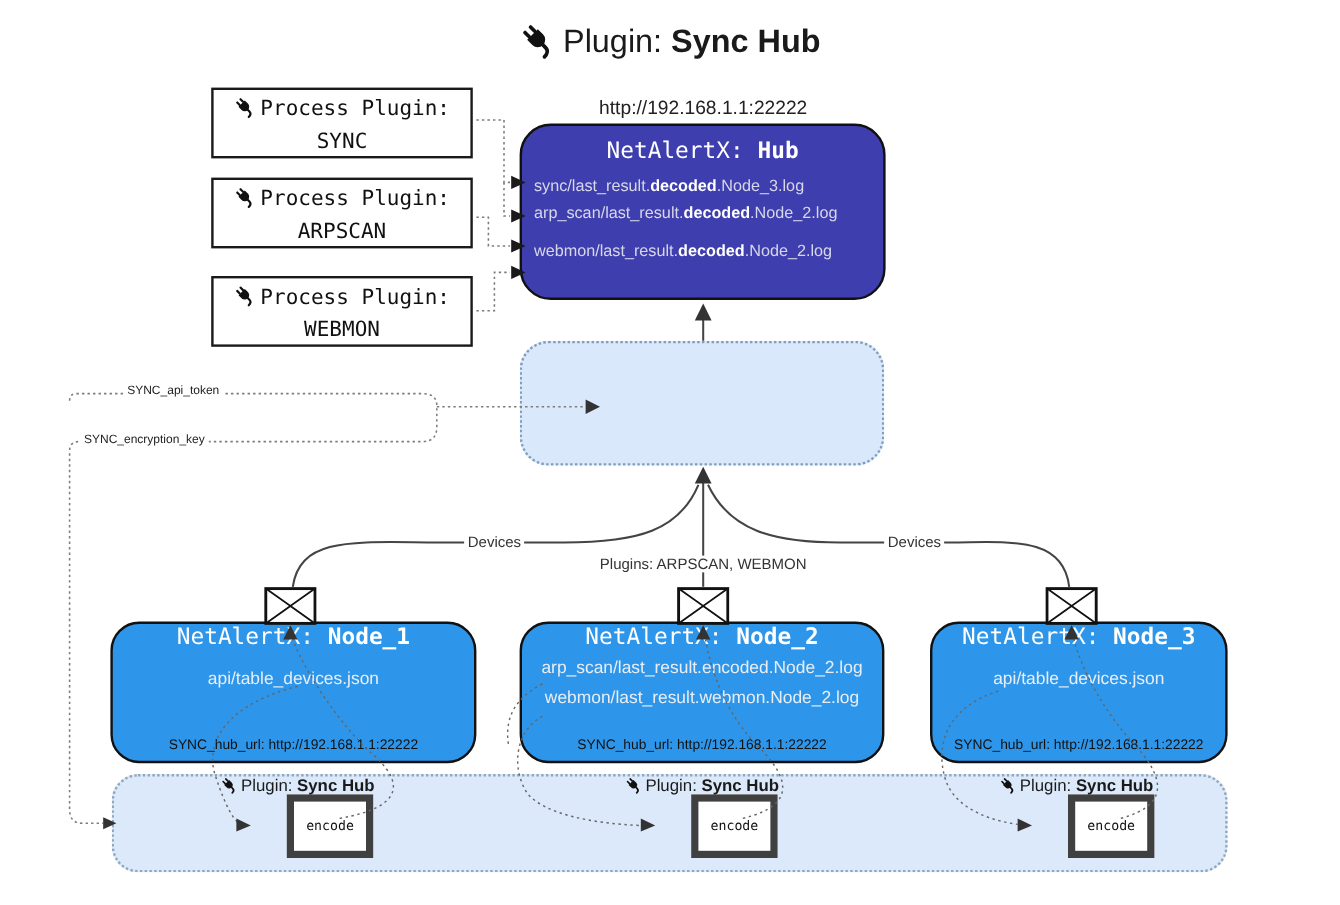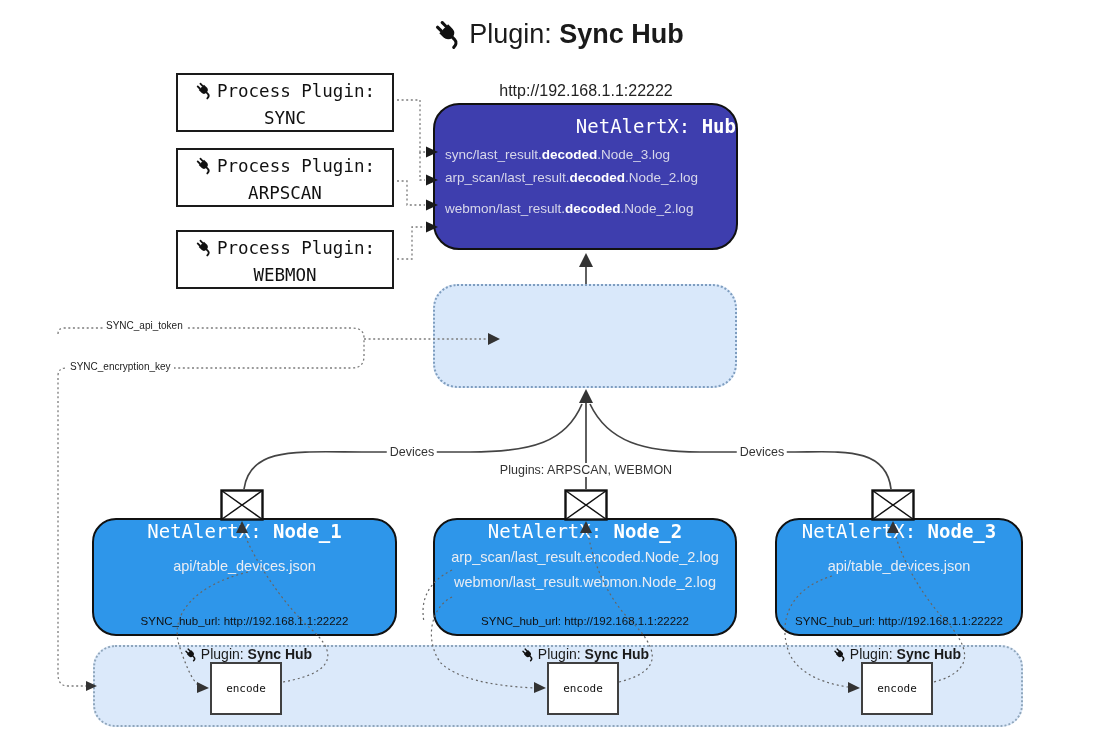--- a/index.html
+++ b/index.html
@@ -17,21 +17,21 @@
   .plug-lg{width:32px;height:32px;vertical-align:-7px;margin-right:4px;}
   .plug-sm{width:15px;height:15px;vertical-align:-3px;margin-right:2px;}
 
   
   .pbox{left:176px;width:218px;height:59px;background:#fff;border:2px solid #1a1a1a;
         text-align:center;font-size:17.5px;line-height:27px;padding-top:3px;box-sizing:border-box;}
 
   
   .hub{left:433px;top:103px;width:305px;height:147px;background:#3e3eae;border:2.5px solid #111;
        border-radius:26px;box-sizing:border-box;z-index:1;}
-  .hub-title{width:100%;text-align:right;margin-top:10px;font-size:19px;color:#fff;}
+  .hub-title{width:100%;text-align:center;margin-top:10px;font-size:19px;color:#fff;}
   .hub-title b{font-weight:700;}
   .hub-log{font-size:13.5px;color:#d7d7ea;padding-left:10px;white-space:nowrap;}
   .hub-log b{color:#fff;font-weight:700;}
   .hub-url{top:82px;left:586px;font-size:16px;color:#222;white-space:nowrap;}
 
   
   .decode-wrap{left:433px;top:284px;width:304px;height:104px;background:#d9e8fa;
                border:2px dotted #7e9dbf;border-radius:24px;box-sizing:border-box;z-index:1;}
   .decode-box{left:505px;top:295px;width:162px;height:83px;background:#fff;border:2px solid #222;
               box-sizing:border-box;display:flex;align-items:center;justify-content:center;
@@ -51,23 +51,23 @@
   .node-line{width:100%;text-align:center;font-size:14.5px;color:#e9edf4;white-space:nowrap;}
   .node-url{position:absolute;bottom:7px;width:100%;text-align:center;font-size:11.5px;color:#111;}
 
   .envelope{top:489px;width:44px;height:32px;z-index:4;}
 
   
   .panel{left:93px;top:645px;width:930px;height:82px;background:#dbe9fa;
          border:2px dotted #8fa6bc;border-radius:22px;box-sizing:border-box;z-index:1;}
   .enc-label{top:646px;font-size:14px;color:#1a1a1a;z-index:4;white-space:nowrap;}
   .enc-label b{font-weight:700;}
-  .enc-box{top:662px;width:72px;height:53px;background:#fff;border:2px solid #404040;
+  .enc-box{top:662px;width:72px;height:53px;background:#fff;border:6px solid #404040;
            box-sizing:border-box;display:flex;align-items:center;justify-content:center;
-           font-size:11px;z-index:2;}
+           font-size:11px;z-index:2;margin-left:29px;}
 
   svg.overlay{position:absolute;left:0;top:0;width:1117px;height:754px;z-index:3;pointer-events:none;}
   .dotg{fill:none;stroke:#7c7c7c;stroke-width:1.3;stroke-dasharray:2 2.6;}
   .dotc{fill:none;stroke:#666;stroke-width:1.2;stroke-dasharray:2 3;}
   .solid{fill:none;stroke:#444;stroke-width:1.7;}
   .ah{fill:#333;}
   .ahb{fill:#1a1a1a;}
 </style>
 </head>
 <body>

